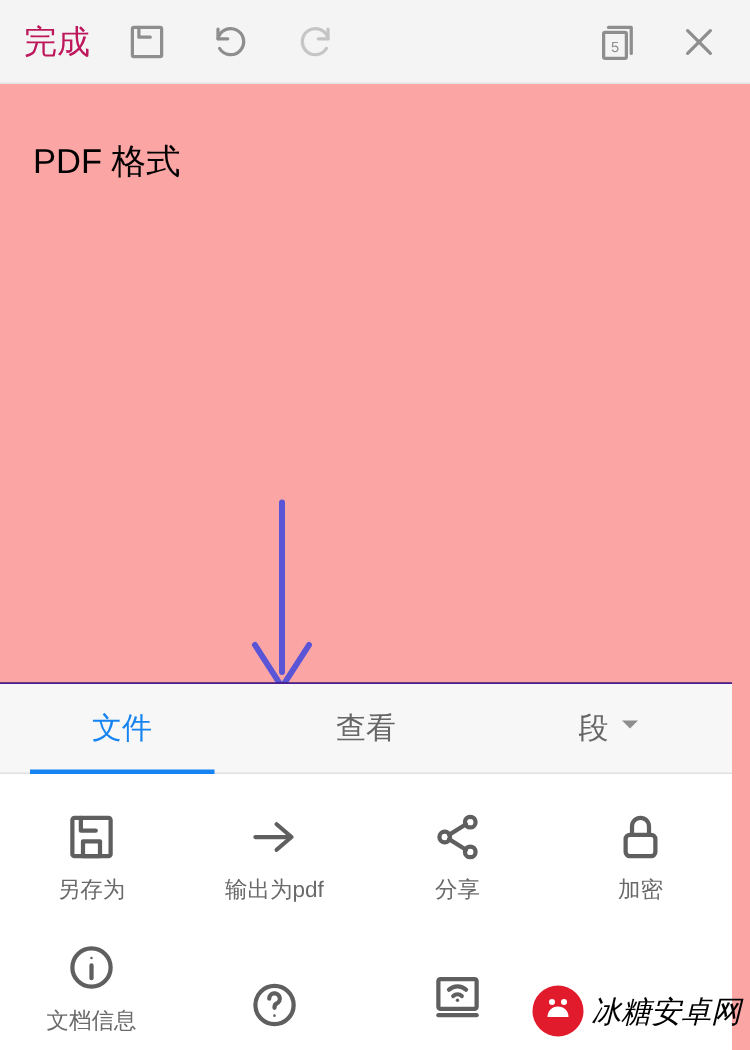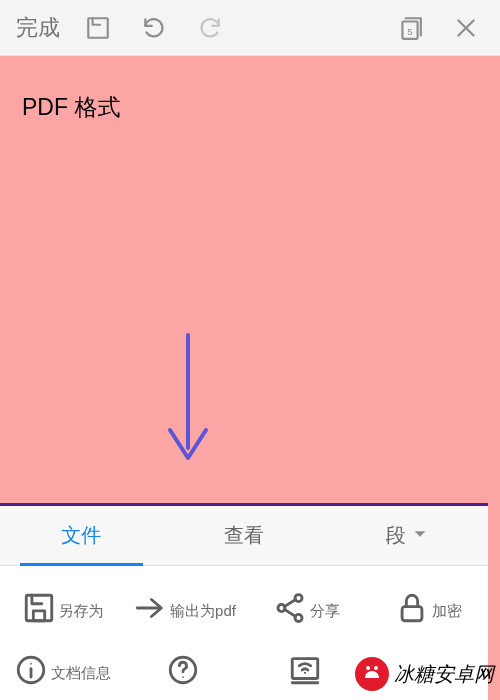--- a/index.html
+++ b/index.html
@@ -1,34 +1,34 @@
 <!DOCTYPE html>
 <html><head>
 <meta charset="utf-8">
 <style>
   * { box-sizing: border-box; margin: 0; padding: 0; }
   html, body { width: 500px; height: 700px; font-family: "Helvetica Neue", Arial, sans-serif; background: #fff; overflow: hidden; }
   .topbar { height: 56px; background: #f4f4f4; display: flex; align-items: center; padding: 0 6px; border-bottom: 1px solid #e3e3e3; }
-  .topbar .done { font-size: 22px; color: #737373; padding: 0 10px; }
+  .topbar .done { font-size: 22px; color: #be185d; padding: 0 10px; }
   .topbar .ticon { width: 56px; height: 56px; display: flex; align-items: center; justify-content: center; color: #8e8e8e; }
   .topbar .ticon svg { width: 26px; height: 26px; stroke: #8e8e8e; stroke-width: 2; fill: none; stroke-linecap: round; stroke-linejoin: round; }
   .thumbtab { position: absolute; left: 0; top: 56px; width: 36px; height: 28px; border: 1px solid #bdbdbd; border-left: none; background: #fff; }
   .doc { position: absolute; left: 0; top: 56px; right: 0; bottom: 0; background: #fca5a5; padding: 36px 22px; }
   .doc h1 { font-size: 23px; font-weight: 400; color: #000; }
 
-  .panel { position: absolute; left: 0; right: 12px; bottom: 0; background: #0f172a; border-top: 3px solid #4c1d95; }
+  .panel { position: absolute; left: 0; right: 12px; bottom: 0; background: #0f172a; border-top: 1px solid #4c1d95; }
   .tabs { height: 60px; display: flex; align-items: center; border-bottom: 1px solid #e0e0e0; background:#f7f7f7; }
   .tab { flex: 1; text-align: center; font-size: 20px; color: #666; position: relative; height:100%; display:flex; align-items:center; justify-content:center; }
   .tab.active { color: #1584f2; }
   .tab.active::after { content:""; position: absolute; left:12%; right:12%; bottom:-1px; height:3px; background:#1584f2; }
   .tab .chev { margin-left:6px; }
   .tab .chev svg { width:16px; height:16px; fill:#8e8e8e; }
 
   .actions { display: grid; grid-template-columns: repeat(4,1fr); padding: 10px 0 0 0; background:#fff; }
-  .action { display:flex; flex-direction:row; align-items:center; justify-content:center; padding: 12px 0 10px 0; }
+  .action { display:flex; flex-direction:column; align-items:center; justify-content:flex-end; padding: 12px 0 10px 0; }
   .action .aicon { width:40px; height:40px; display:flex; align-items:center; justify-content:center; color:#5f5f5f; }
   .action .aicon svg { width:34px; height:34px; stroke:#5f5f5f; stroke-width:2; fill:none; stroke-linecap:round; stroke-linejoin:round; }
   .action .alabel { margin-top:6px; font-size:15px; color:#6a6a6a; }
 
   .arrow-annot { position:absolute; pointer-events:none; }
   .arrow-annot svg { stroke:#5a55d6; stroke-width:4; fill:none; stroke-linecap:round; stroke-linejoin:round; }
 
   .watermark { position:absolute; right:6px; bottom:8px; display:flex; align-items:center; }
   .watermark .logo { width:36px; height:36px; border-radius:50%; display:flex; align-items:center; justify-content:center; }
   .watermark .logo svg { width:36px; height:36px; }

